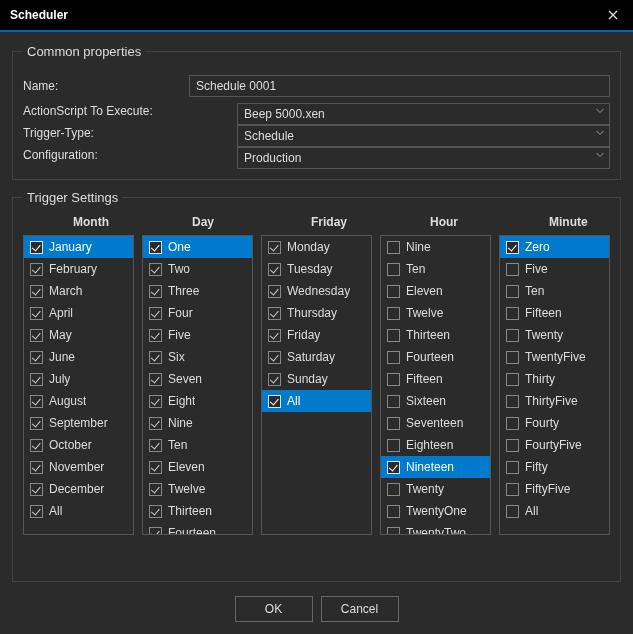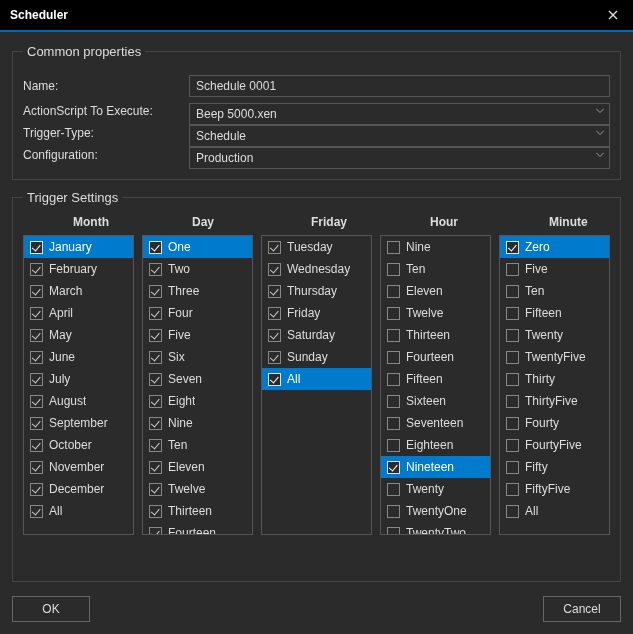--- a/index.html
+++ b/index.html
@@ -61,20 +61,21 @@
     border: 1px solid #555;
     color: #ddd;
     padding: 0 6px;
     font-size: 12px;
     outline: none;
   }
   .select-wrap {
     flex: 1;
     position: relative;
     height: 16px;
+    margin-left: 48px;
   }
   .select-wrap .fld-input {
     width: 100%;
     padding-right: 18px;
   }
   .select-wrap .caret {
     position: absolute;
     right: 6px;
     top: 50%;
     transform: translateY(-50%);
@@ -148,21 +149,21 @@
   .list-item.selected .cb.checked::after {
     border-color:#fff;
   }
   .item-label {
     white-space: nowrap;
     overflow: hidden;
     text-overflow: ellipsis;
   }
   .buttons-row {
     display: flex;
-    justify-content: space-between;
+    justify-content: center;
     gap: 8px;
     padding-top: 4px;
   }
   .btn {
     min-width: 78px;
     height: 26px;
     background: #2b2b2b;
     border: 1px solid #666;
     color: #ddd;
     cursor: pointer;
@@ -353,20 +354,24 @@
               </div>
             </div>
           </div>
       </div>
       <div class="col">
         <div class="col-header">Friday</div>
         <div class="listbox">
             <div class="listbox-inner">
               <div class="list-item">
                 <span class="cb checked"></span>
+                <span class="item-label">Monday</span>
+              </div>
+              <div class="list-item">
+                <span class="cb checked"></span>
                 <span class="item-label">Tuesday</span>
               </div>
               <div class="list-item">
                 <span class="cb checked"></span>
                 <span class="item-label">Wednesday</span>
               </div>
               <div class="list-item">
                 <span class="cb checked"></span>
                 <span class="item-label">Thursday</span>
               </div>

